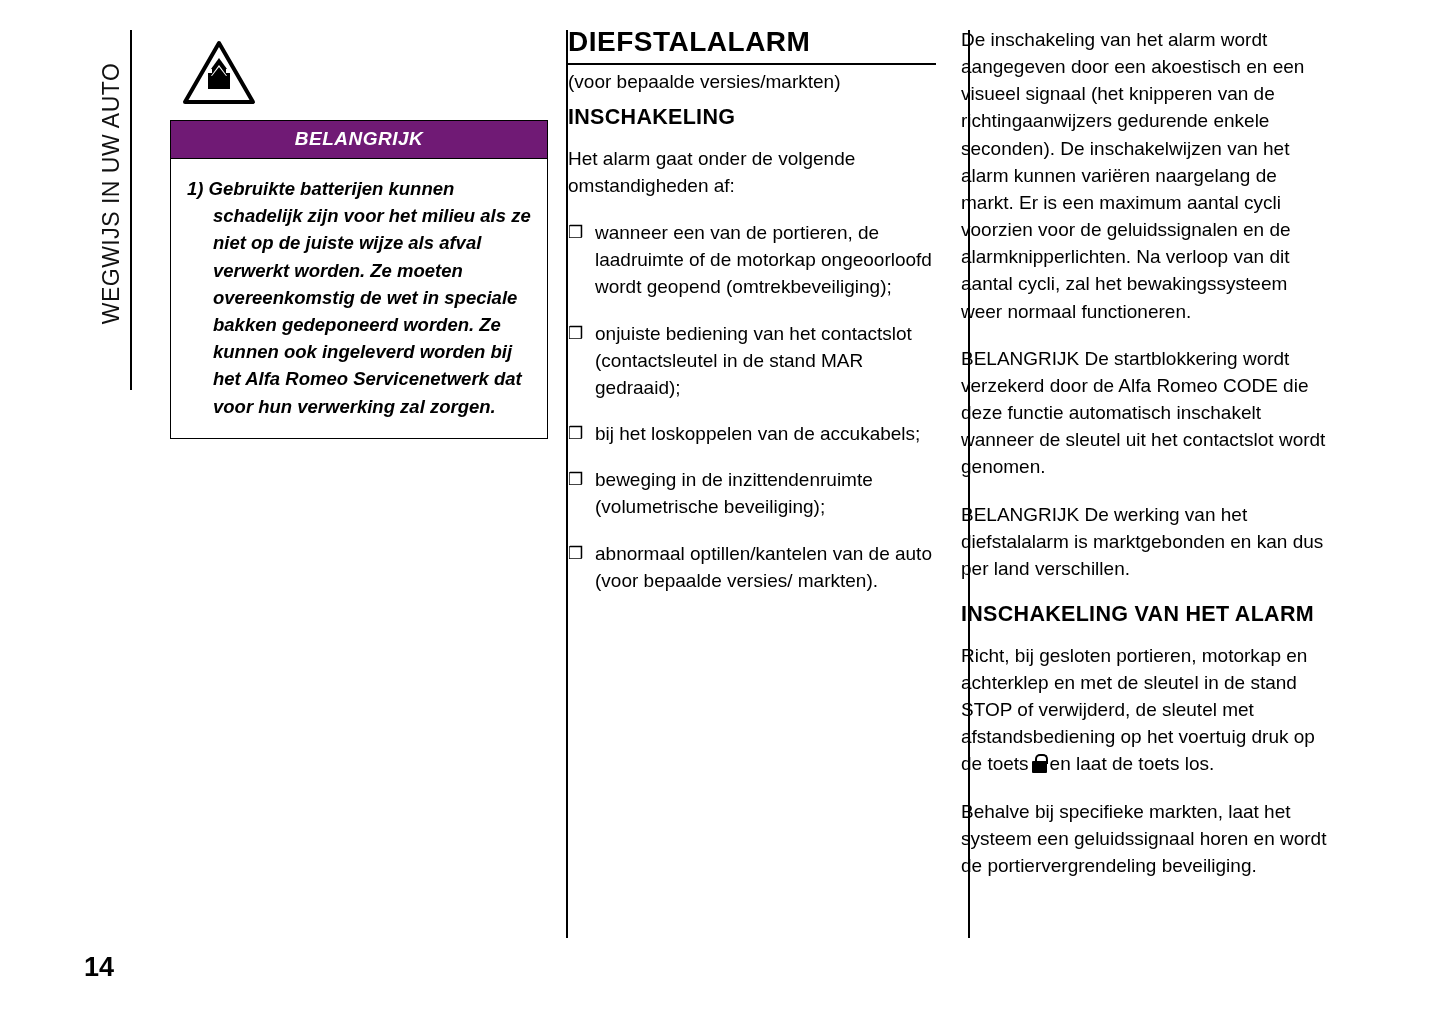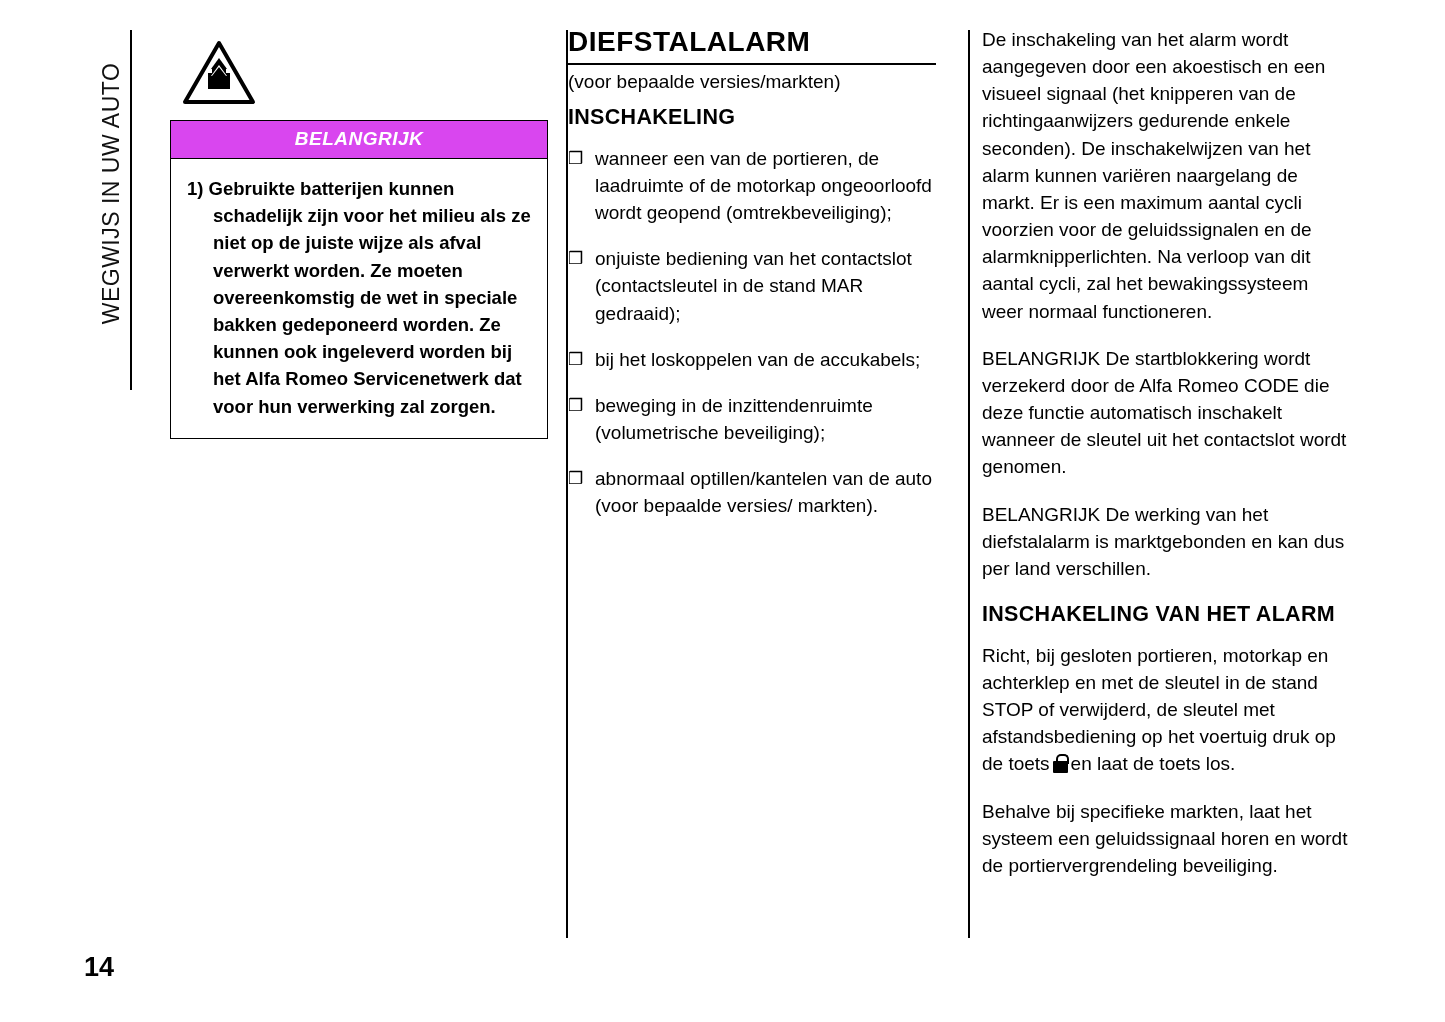--- a/index.html
+++ b/index.html
@@ -58,35 +58,36 @@
     top: 40px;
     width: 378px;
   }
   .warn-symbol {
     width: 74px;
     height: 66px;
     margin-left: 12px;
     margin-bottom: 14px;
   }
   .box-header {
-    background: #d946ef;
+    background: #701a75;
     color: #ffffff;
     text-align: center;
     font-weight: bold;
     font-style: italic;
     font-size: 19px;
     letter-spacing: 0.5px;
     padding: 7px 0 8px 0;
     border: 1.5px solid #000;
     border-bottom: none;
   }
   .box-body {
     border: 1.5px solid #000;
     padding: 16px 14px 18px 16px;
     font-weight: bold;
+    font-style: italic;
     font-size: 18.5px;
     line-height: 1.47;
   }
   .box-body p {
     margin: 0;
     padding-left: 26px;
     text-indent: -26px;
   }
 
   
@@ -101,21 +102,21 @@
   
   .col2 {
     position: absolute;
     left: 568px;
     top: 26px;
     width: 368px;
   }
   
   .col3 {
     position: absolute;
-    left: 982px;
+    left: 961px;
     top: 26px;
     width: 372px;
   }
 
   h1.doc-title {
     font-size: 28px;
     font-weight: bold;
     letter-spacing: 0.5px;
     margin: 0 0 4px 0;
     border-bottom: 2.5px solid #000;
@@ -225,20 +226,21 @@
   </div>
 
   <div class="vline vline-1"></div>
   <div class="vline vline-2"></div>
 
   <div class="col2">
     <h1 class="doc-title">DIEFSTALALARM</h1>
     <div class="subtitle">(voor bepaalde versies/markten)</div>
 
     <h2 class="sec">INSCHAKELING</h2>
+    <p class="body">Het alarm gaat onder de volgende omstandigheden af:</p>
 
     <ul class="bullets">
       <li>
         <span class="marker">❒</span>
         <span>wanneer een van de portieren, de laadruimte of de motorkap ongeoorloofd wordt geopend (omtrekbeveiliging);</span>
       </li>
       <li>
         <span class="marker">❒</span>
         <span>onjuiste bediening van het contactslot (contactsleutel in de stand MAR gedraaid);</span>
       </li>

